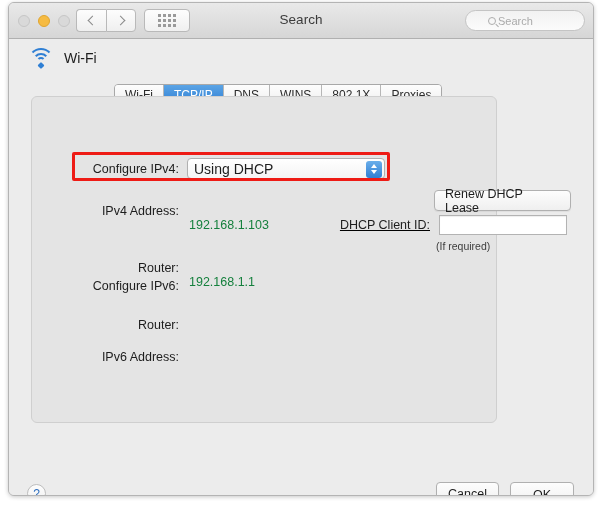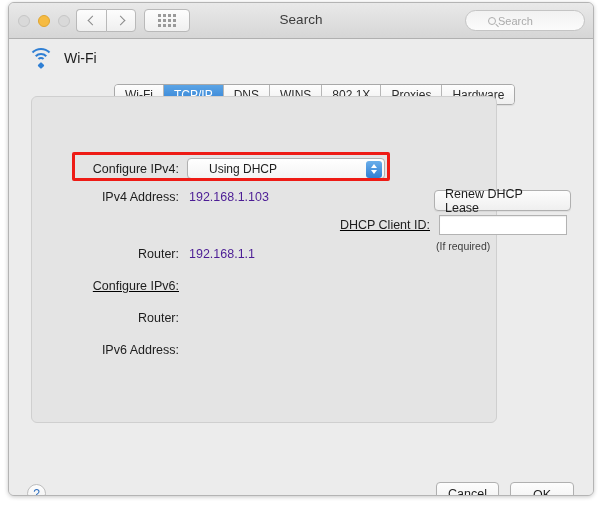--- a/index.html
+++ b/index.html
@@ -134,31 +134,31 @@
     background: #e4e4e4;
     border: 1px solid #cfcfcf;
     border-radius: 6px;
   }
 
   .row { position: absolute; display: flex; align-items: center; }
   .lbl {
     font-size: 12.5px; color: #1d1d1d;
     text-align: right; white-space: nowrap;
   }
-  .val { font-size: 12.5px; color: #4c1d95; white-space: nowrap; }
+  .val { font-size: 12.5px; color: #15803d; white-space: nowrap; margin-top: 28px; }
 
   
   .popup {
     position: relative; height: 21px;
     background: linear-gradient(to bottom, #ffffff, #f4f4f4);
     border: 1px solid #b0b0b0; border-radius: 4px;
     display: flex; align-items: center;
     box-shadow: 0 1px 1px rgba(0,0,0,0.06);
   }
-  .popup .ptext { font-size: 12px; color: #1d1d1d; margin-left: 21px; }
+  .popup .ptext { font-size: 14px; color: #1d1d1d; margin-left: 6px; }
   .popup .arrows {
     position: absolute; right: 2px; top: 1.5px;
     width: 16px; height: 17px; border-radius: 3px;
     background: linear-gradient(to bottom, #6aaeea, #2f7fd4);
     display: flex; flex-direction: column; align-items: center; justify-content: center; gap: 2px;
   }
   .arrows .up, .arrows .dn {
     width: 0; height: 0; border-left: 3.5px solid transparent; border-right: 3.5px solid transparent;
   }
   .arrows .up { border-bottom: 4px solid #ffffff; }
@@ -261,21 +261,20 @@
       <span id="service-name">Wi-Fi</span>
     </div>
 
     <div id="tabs">
       <div class="tab">Wi-Fi</div>
       <div class="tab active">TCP/IP</div>
       <div class="tab">DNS</div>
       <div class="tab">WINS</div>
       <div class="tab">802.1X</div>
       <div class="tab">Proxies</div>
-      <div class="tab">Hardware</div>
     </div>
 
     <div id="panel">
 
       <div class="row" style="left:0; top:61px; width:355px;">
         <span class="lbl" style="width:147px;">Configure IPv4:</span>
         <span class="popup" style="margin-left:8px; width:198px;">
           <span class="ptext">Using DHCP</span>
           <span class="arrows">
             <span class="up"></span>
@@ -298,21 +297,21 @@
       <div class="pushbtn" style="position:absolute; left:402px; top:93px; width:137px;">
         <span>Renew DHCP Lease</span>
       </div>
 
       <div class="row" style="left:285px; top:118px;text-decoration:underline;">
         <span class="lbl" style="width:113px;">DHCP Client ID:</span>
         <span class="tfield" style="margin-left:9px; width:128px;"></span>
       </div>
       <div style="position:absolute; left:404px; top:143px; font-size:10.5px; color:#3d3d3d;">(If required)</div>
 
-      <div class="row" style="left:0; top:182px; width:355px;text-decoration:underline;">
+      <div class="row" style="left:0; top:182px; width:355px;">
         <span class="lbl" style="width:147px;">Configure IPv6:</span>
       </div>
 
       <div class="row" style="left:0; top:214px;">
         <span class="lbl" style="width:147px;">Router:</span>
         <span class="val" style="margin-left:10px;"></span>
       </div>
 
       <div class="row" style="left:0; top:246px;">
         <span class="lbl" style="width:147px;">IPv6 Address:</span>

